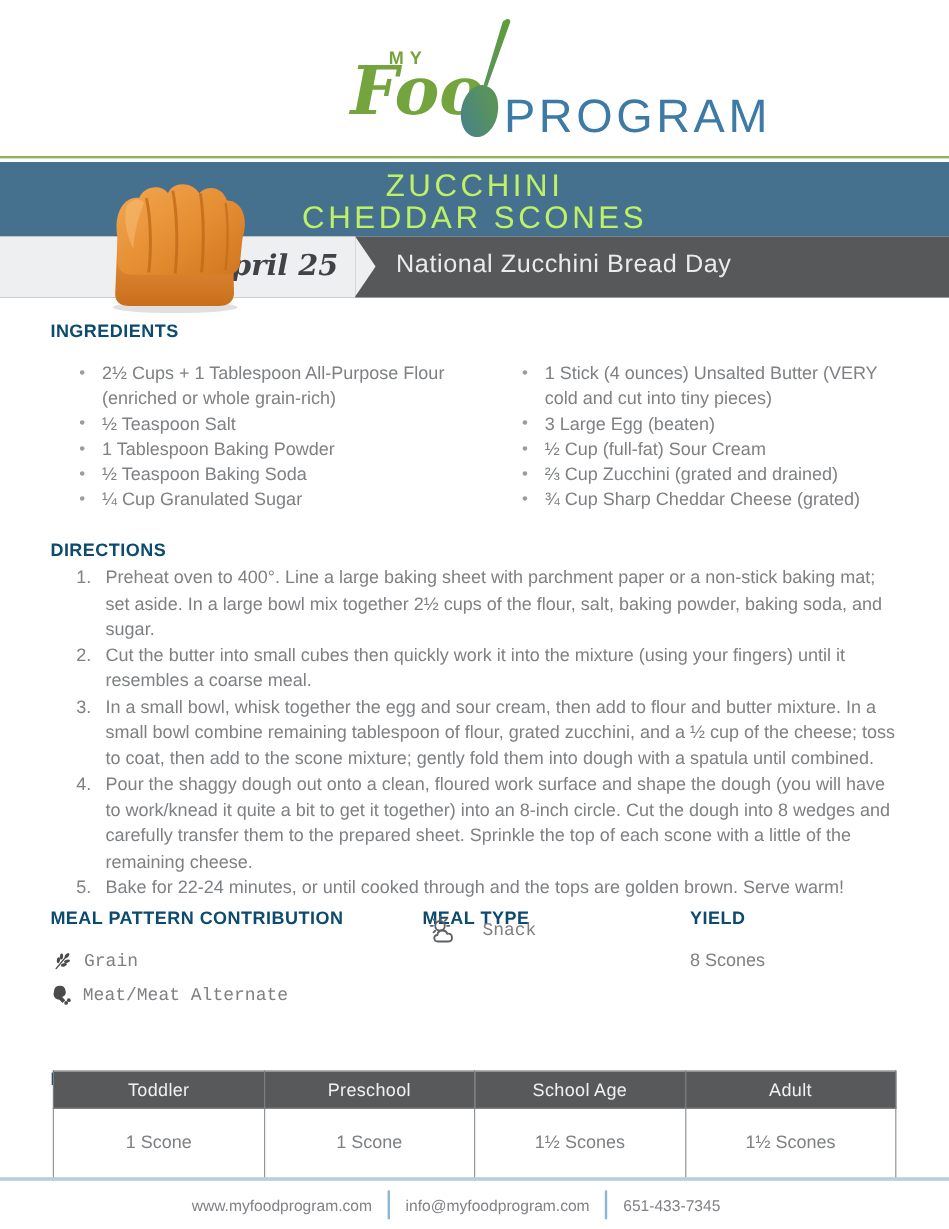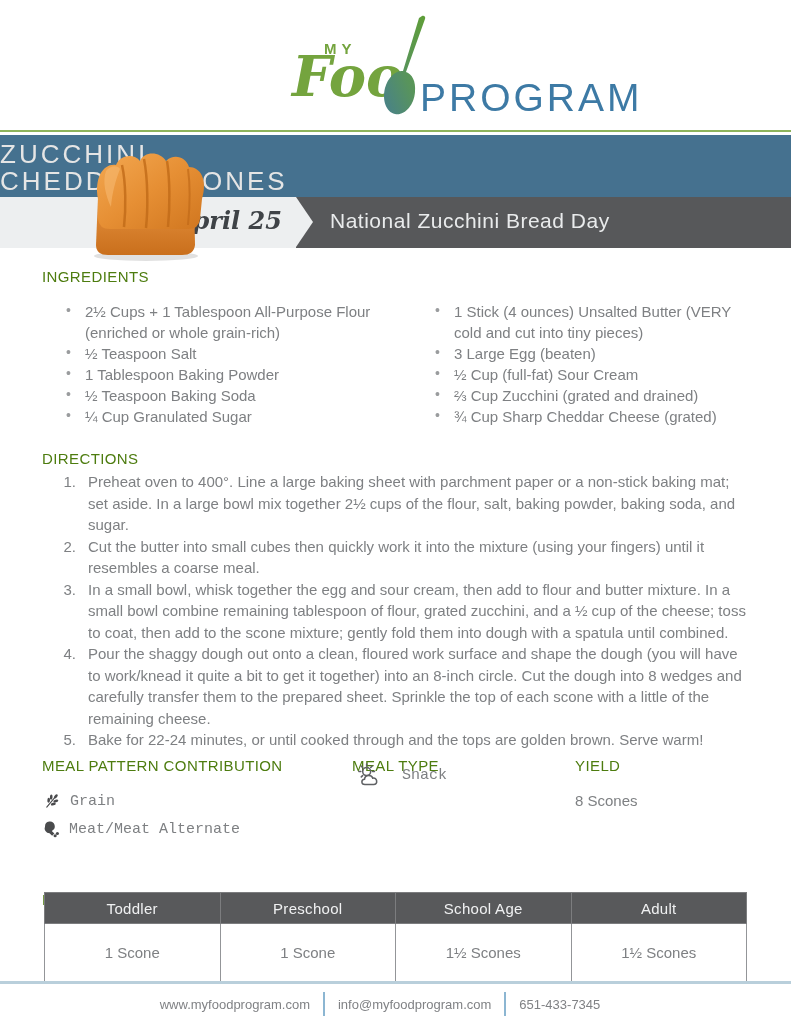--- a/index.html
+++ b/index.html
@@ -24,21 +24,21 @@
   .logo-spoon { position:absolute; left:84px; top:-4px; width:50px; height:112px; }
   .logo-program {
     position:absolute; left:128px; top:60px;
     font-size:39px; font-weight:300; color:#3d7aa5; letter-spacing:3px; line-height:1;
   }
 
   
   .green-rule { position:absolute; left:0; top:130px; width:791px; height:2px; background:#8db35b; }
   .blue-banner {
     position:absolute; left:0; top:135px; width:791px; height:62px;
-    background:#45718f; color:#e5e5e5; text-align:left;
+    background:#45718f; color:#bef264; text-align:center;
     font-weight:300; font-size:26px; letter-spacing:3px; line-height:27px;
     padding-top:6px;
   }
   .ribbon-band { position:absolute; left:0; top:197px; width:791px; height:51px; background:#57585a; }
   .ribbon-light {
     position:absolute; left:0; top:0; width:296px; height:51px; background:#edeff0;
   }
   .ribbon-light::after {
     content:""; position:absolute; left:296px; top:0;
     border-top:25.5px solid transparent; border-bottom:25.5px solid transparent;
@@ -50,21 +50,21 @@
     font-size:24px; color:#3f4347;
   }
   .ribbon-title {
     position:absolute; left:330px; top:12px; color:#e9ebec;
     font-size:21px; font-weight:300; letter-spacing:0.5px;
   }
   .bread { position:absolute; left:82px; top:149px; width:134px; height:112px; }
 
   
   .sec-heading {
-    position:absolute; color:#4d7c0f; font-size:15px; font-weight:400; letter-spacing:0.4px;
+    position:absolute; color:#0c4a6e; font-size:15px; font-weight:700; letter-spacing:0.4px;
   }
 
   ul.ing { position:absolute; list-style:none; font-size:15px; line-height:21px; color:#7e8083; }
   ul.ing li { position:relative; padding-left:21px; }
   ul.ing li::before { content:"•"; position:absolute; left:2px; top:-1px; color:#9a9c9e; font-size:14px; }
 
   ol.steps { position:absolute; list-style:none; font-size:15px; line-height:21.5px; color:#7e8083; }
   ol.steps li { position:relative; padding-left:46px; }
   ol.steps .num { position:absolute; left:0; top:0; width:34px; text-align:right; }
 

